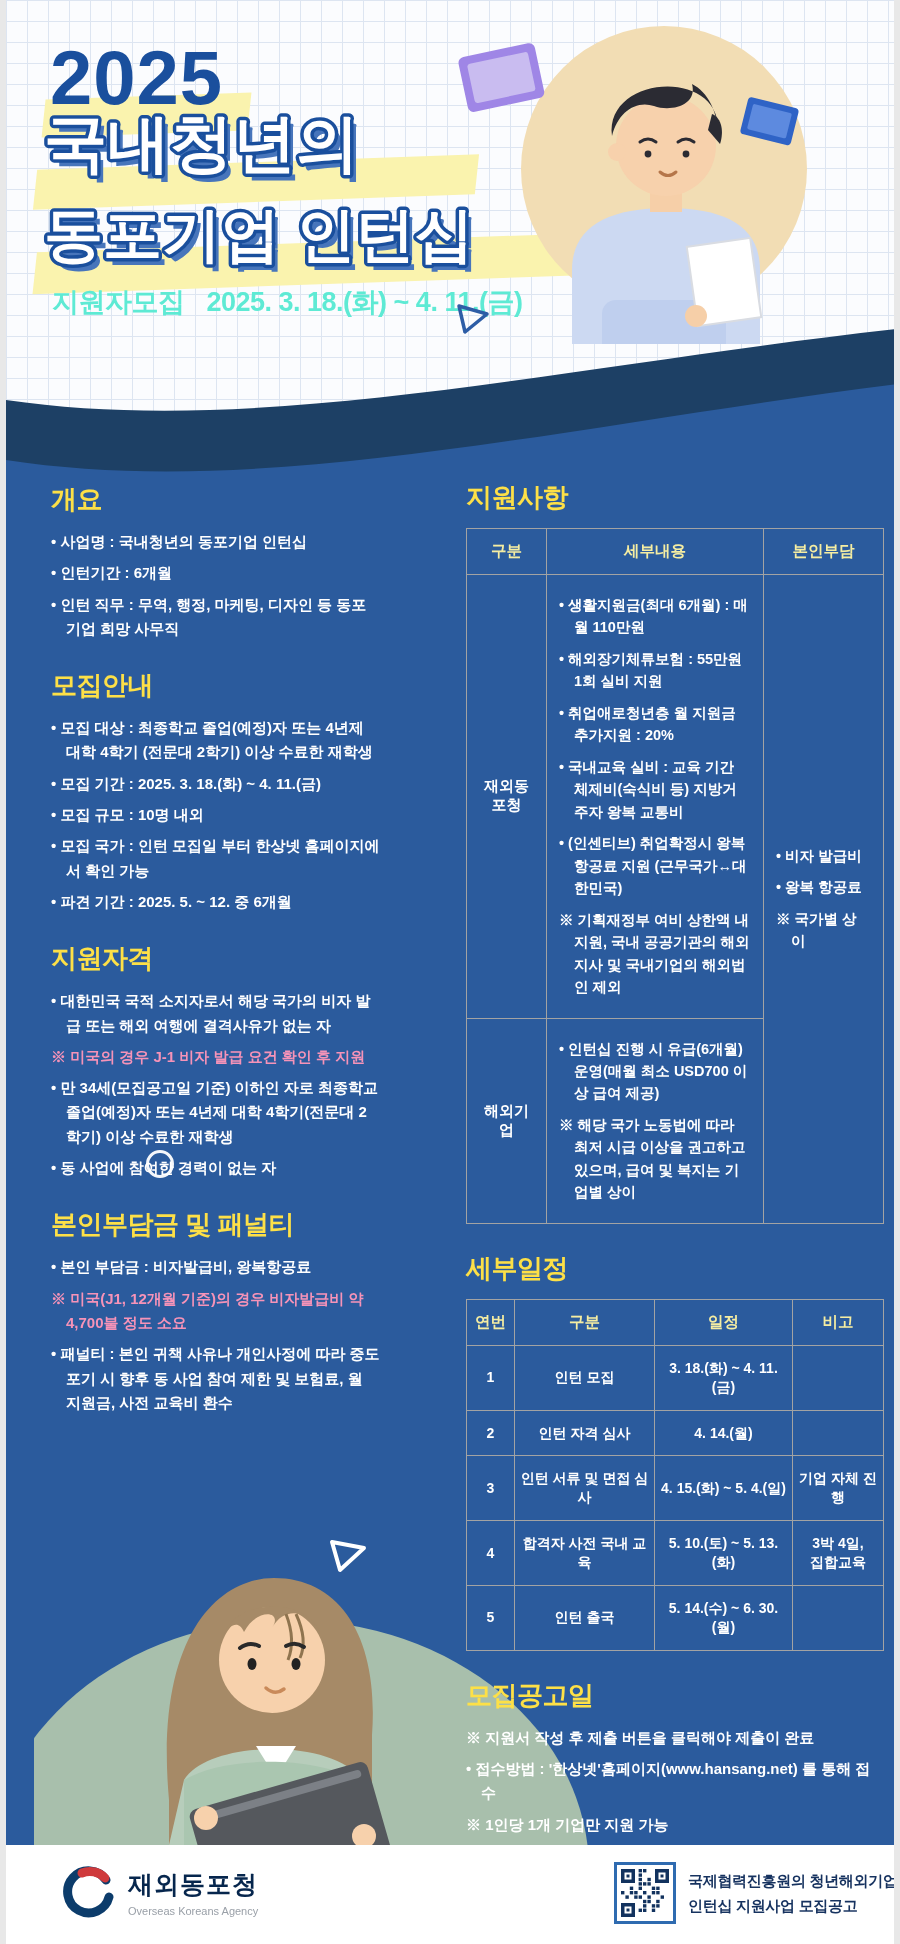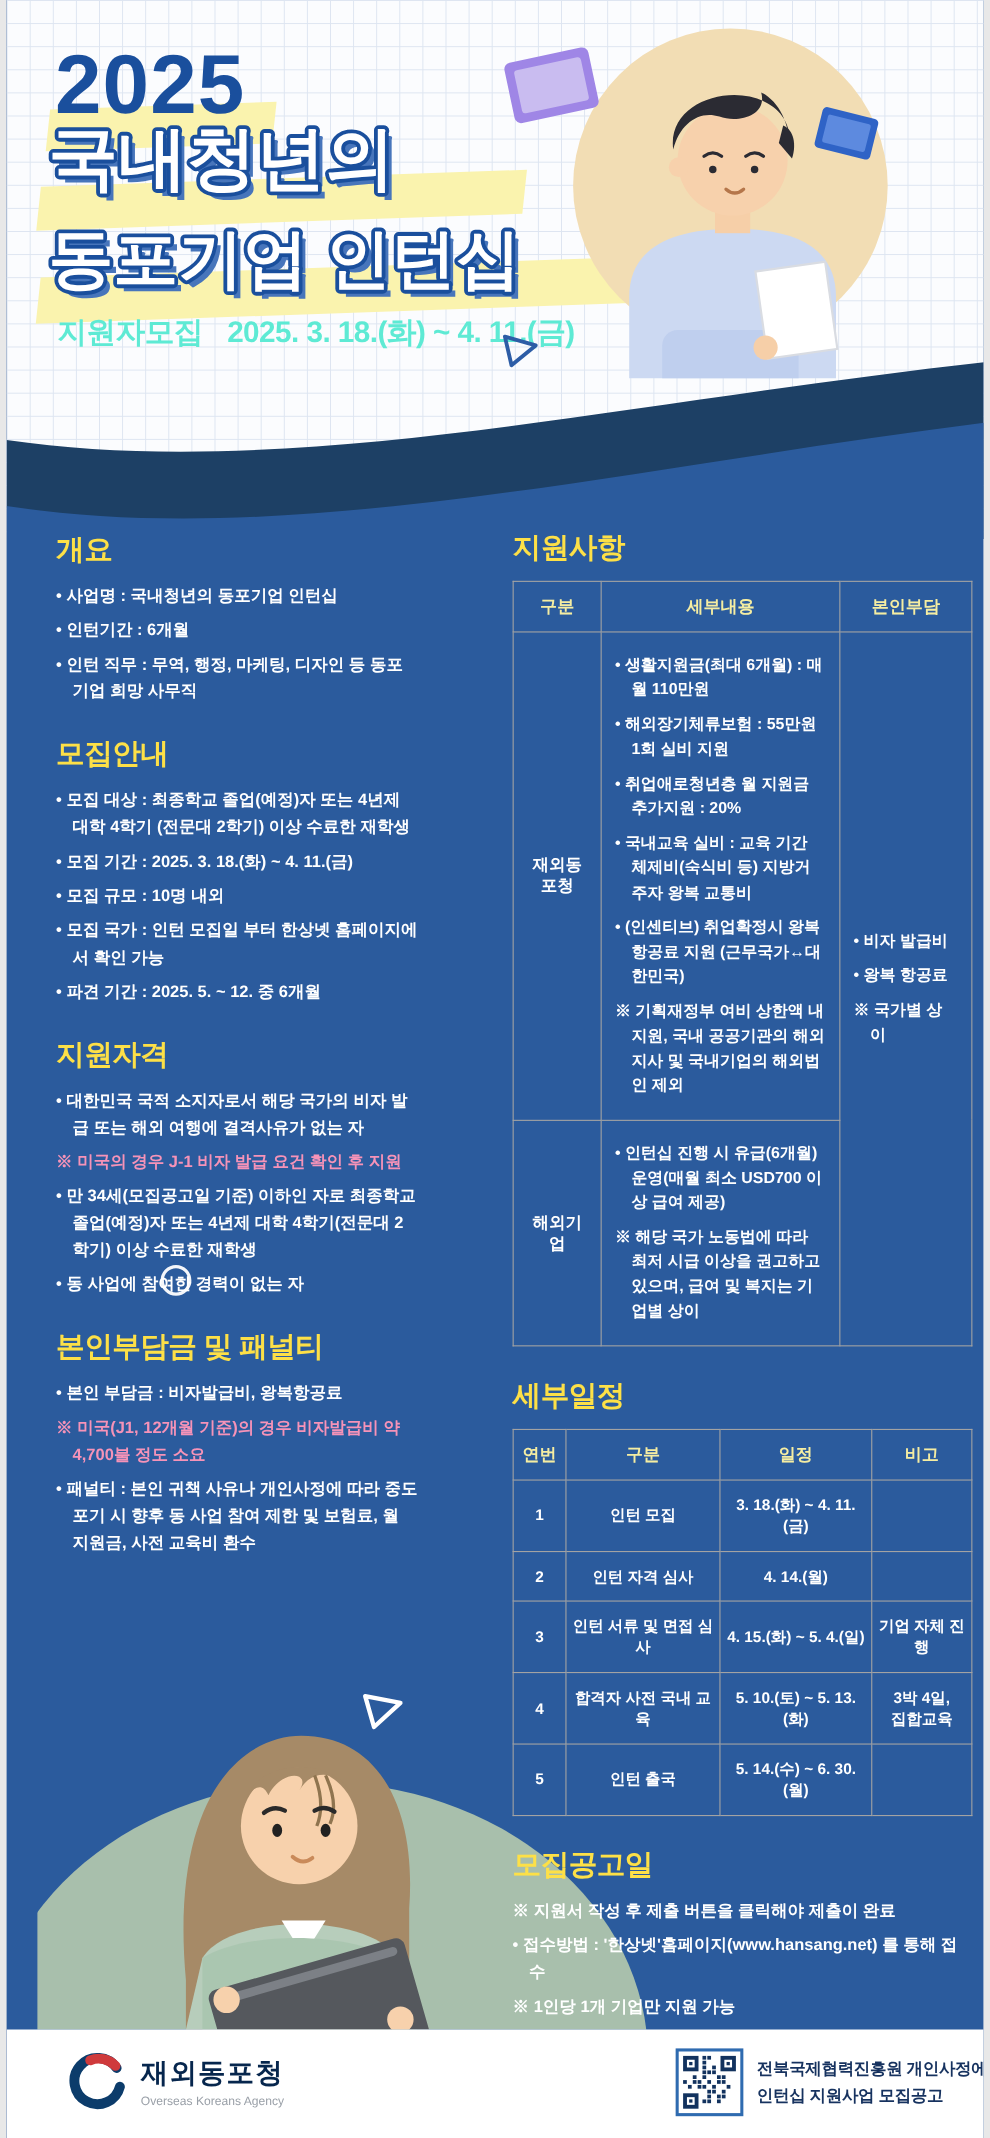--- a/index.html
+++ b/index.html
@@ -376,19 +376,19 @@
           <rect x="33.400000000000006" y="37.800000000000004" width="3.4" height="3.4" fill="#12325e"></rect>
           <rect x="42.2" y="37.800000000000004" width="3.4" height="3.4" fill="#12325e"></rect>
           <rect x="29" y="42.2" width="3.4" height="3.4" fill="#12325e"></rect>
           <rect x="37.800000000000004" y="42.2" width="3.4" height="3.4" fill="#12325e"></rect>
           <rect x="42.2" y="42.2" width="3.4" height="3.4" fill="#12325e"></rect>
           <rect x="24.6" y="46.6" width="3.4" height="3.4" fill="#12325e"></rect>
           <rect x="29" y="46.6" width="3.4" height="3.4" fill="#12325e"></rect>
           <rect x="37.800000000000004" y="46.6" width="3.4" height="3.4" fill="#12325e"></rect>
         </svg>
       <div class="qr-caption">
-        <div>전북국제협력진흥원 개인사정에</div>
+        <div>국제협력진흥원의 청년해외기업</div>
         <div>인턴십 지원사업 모집공고</div>
       </div>
     </div>
   </div>
 
 </div>
 
 </body></html>

